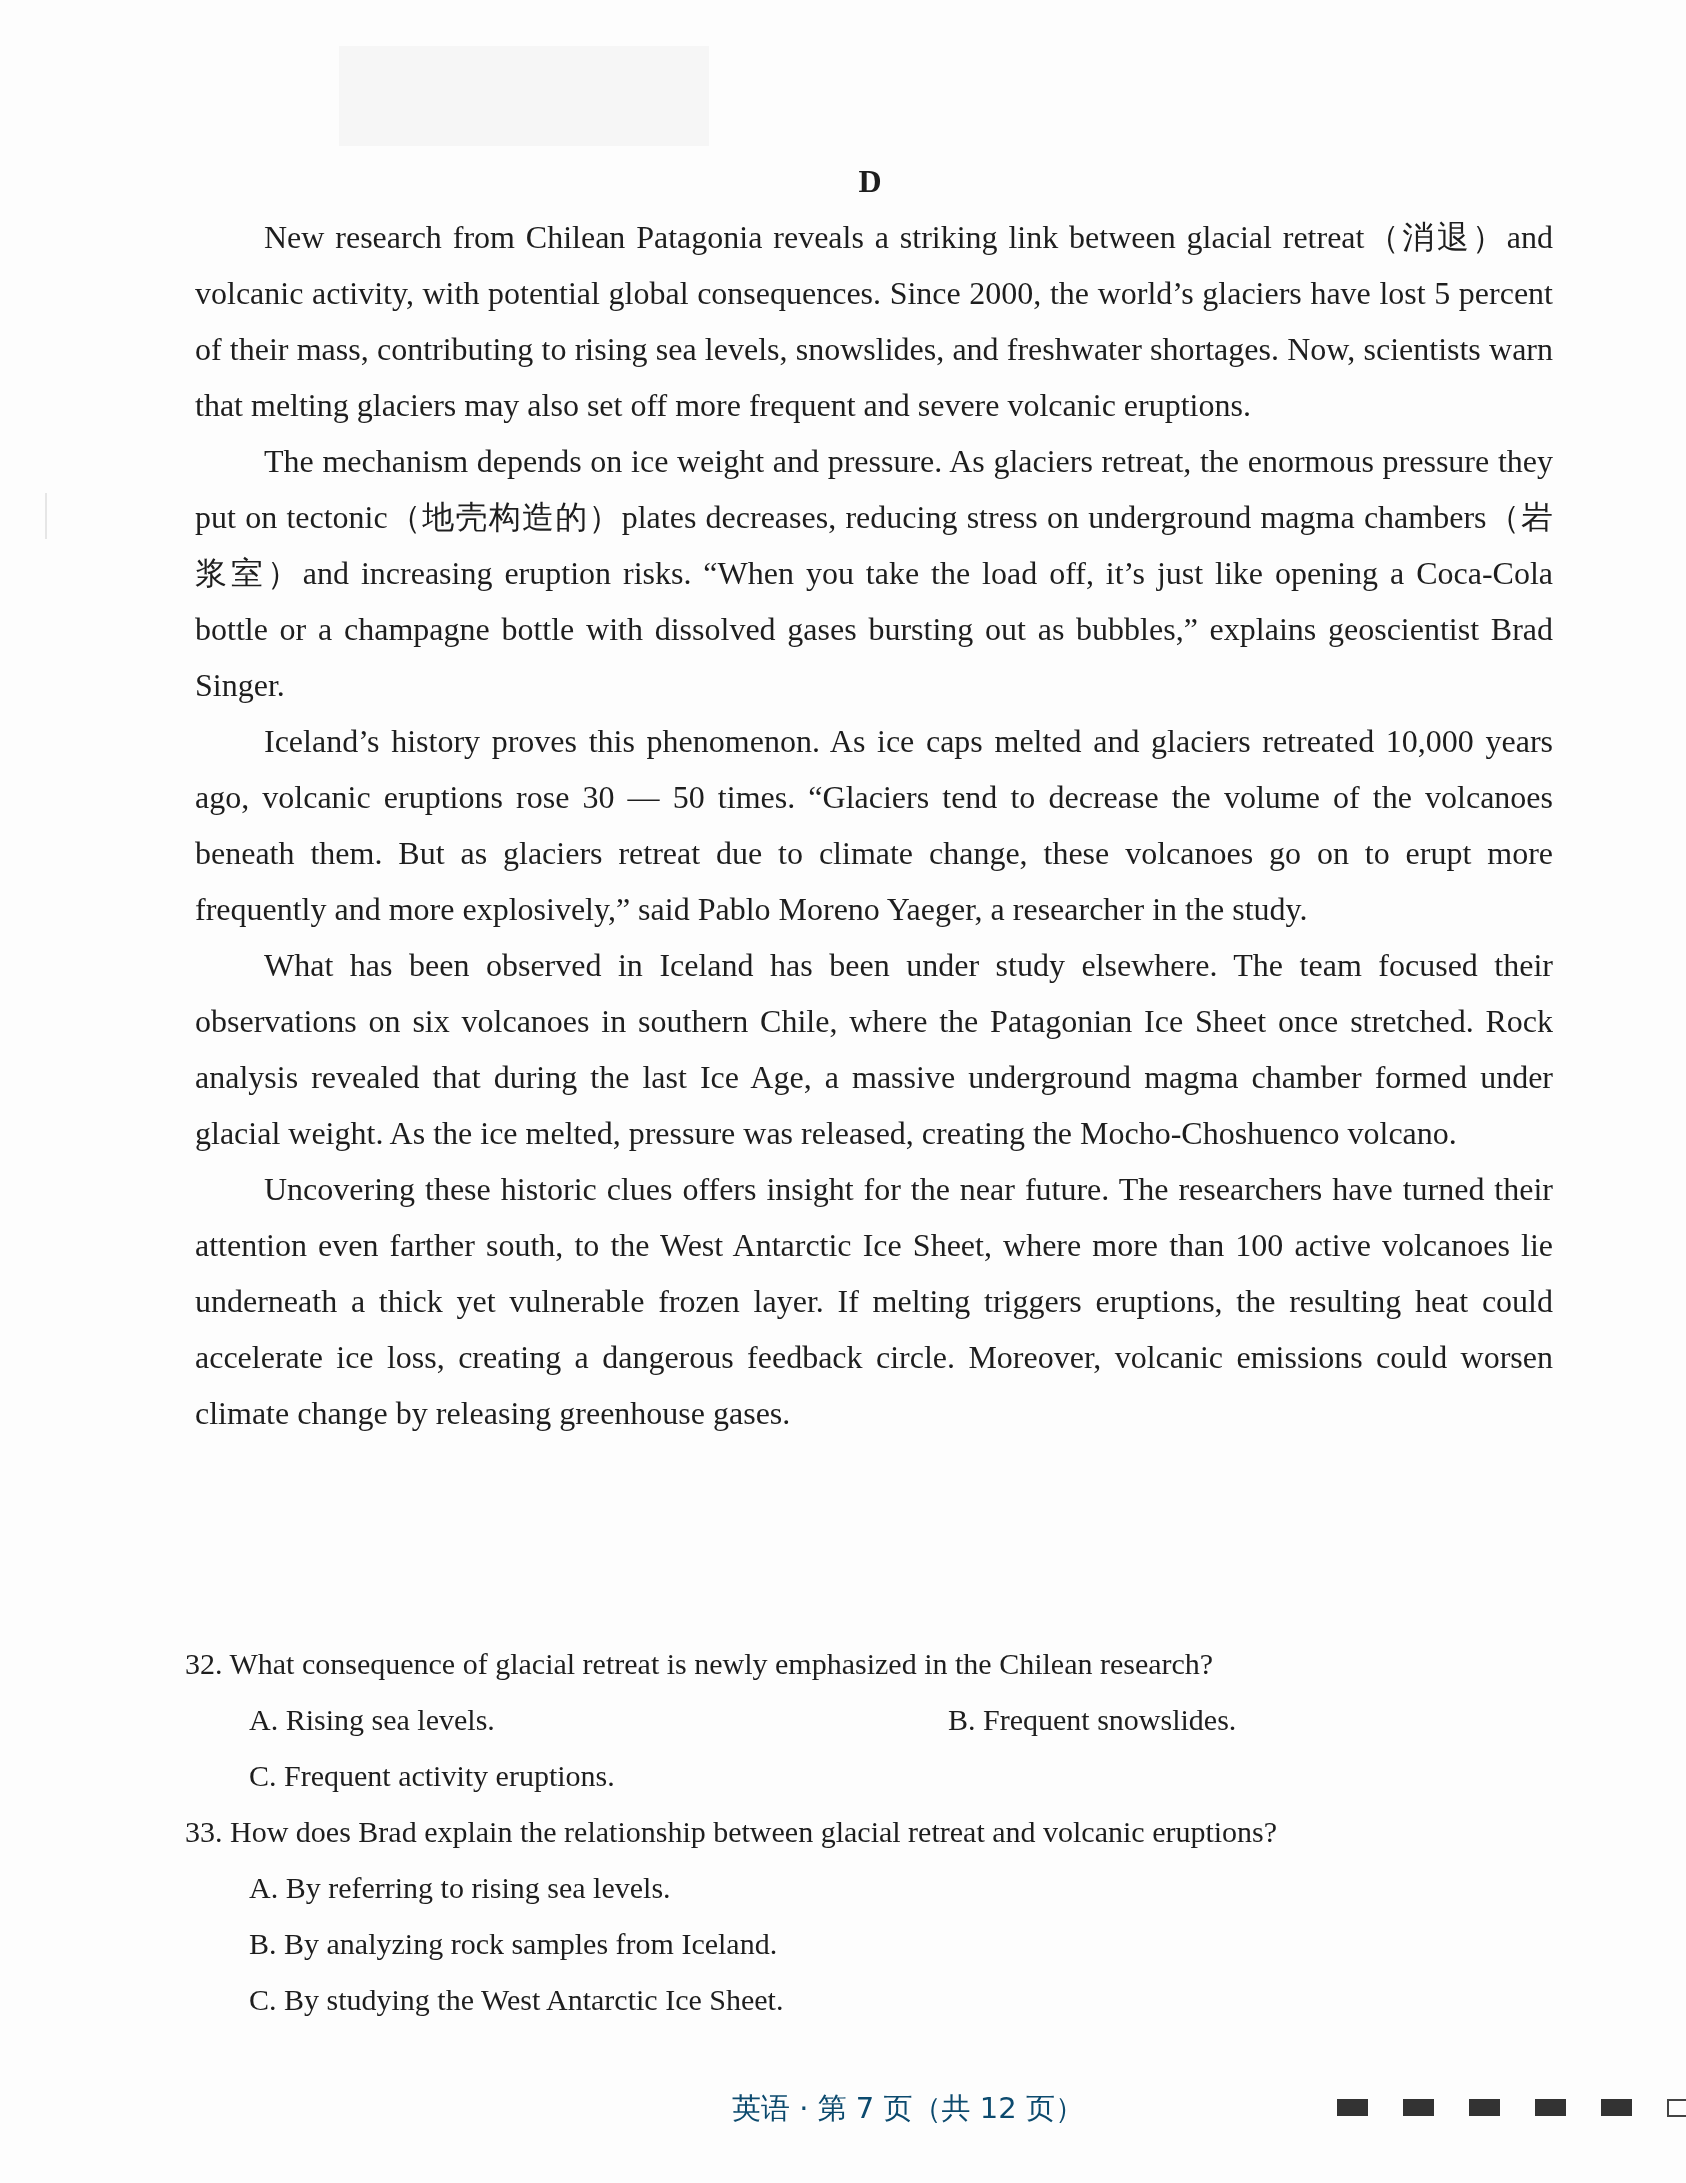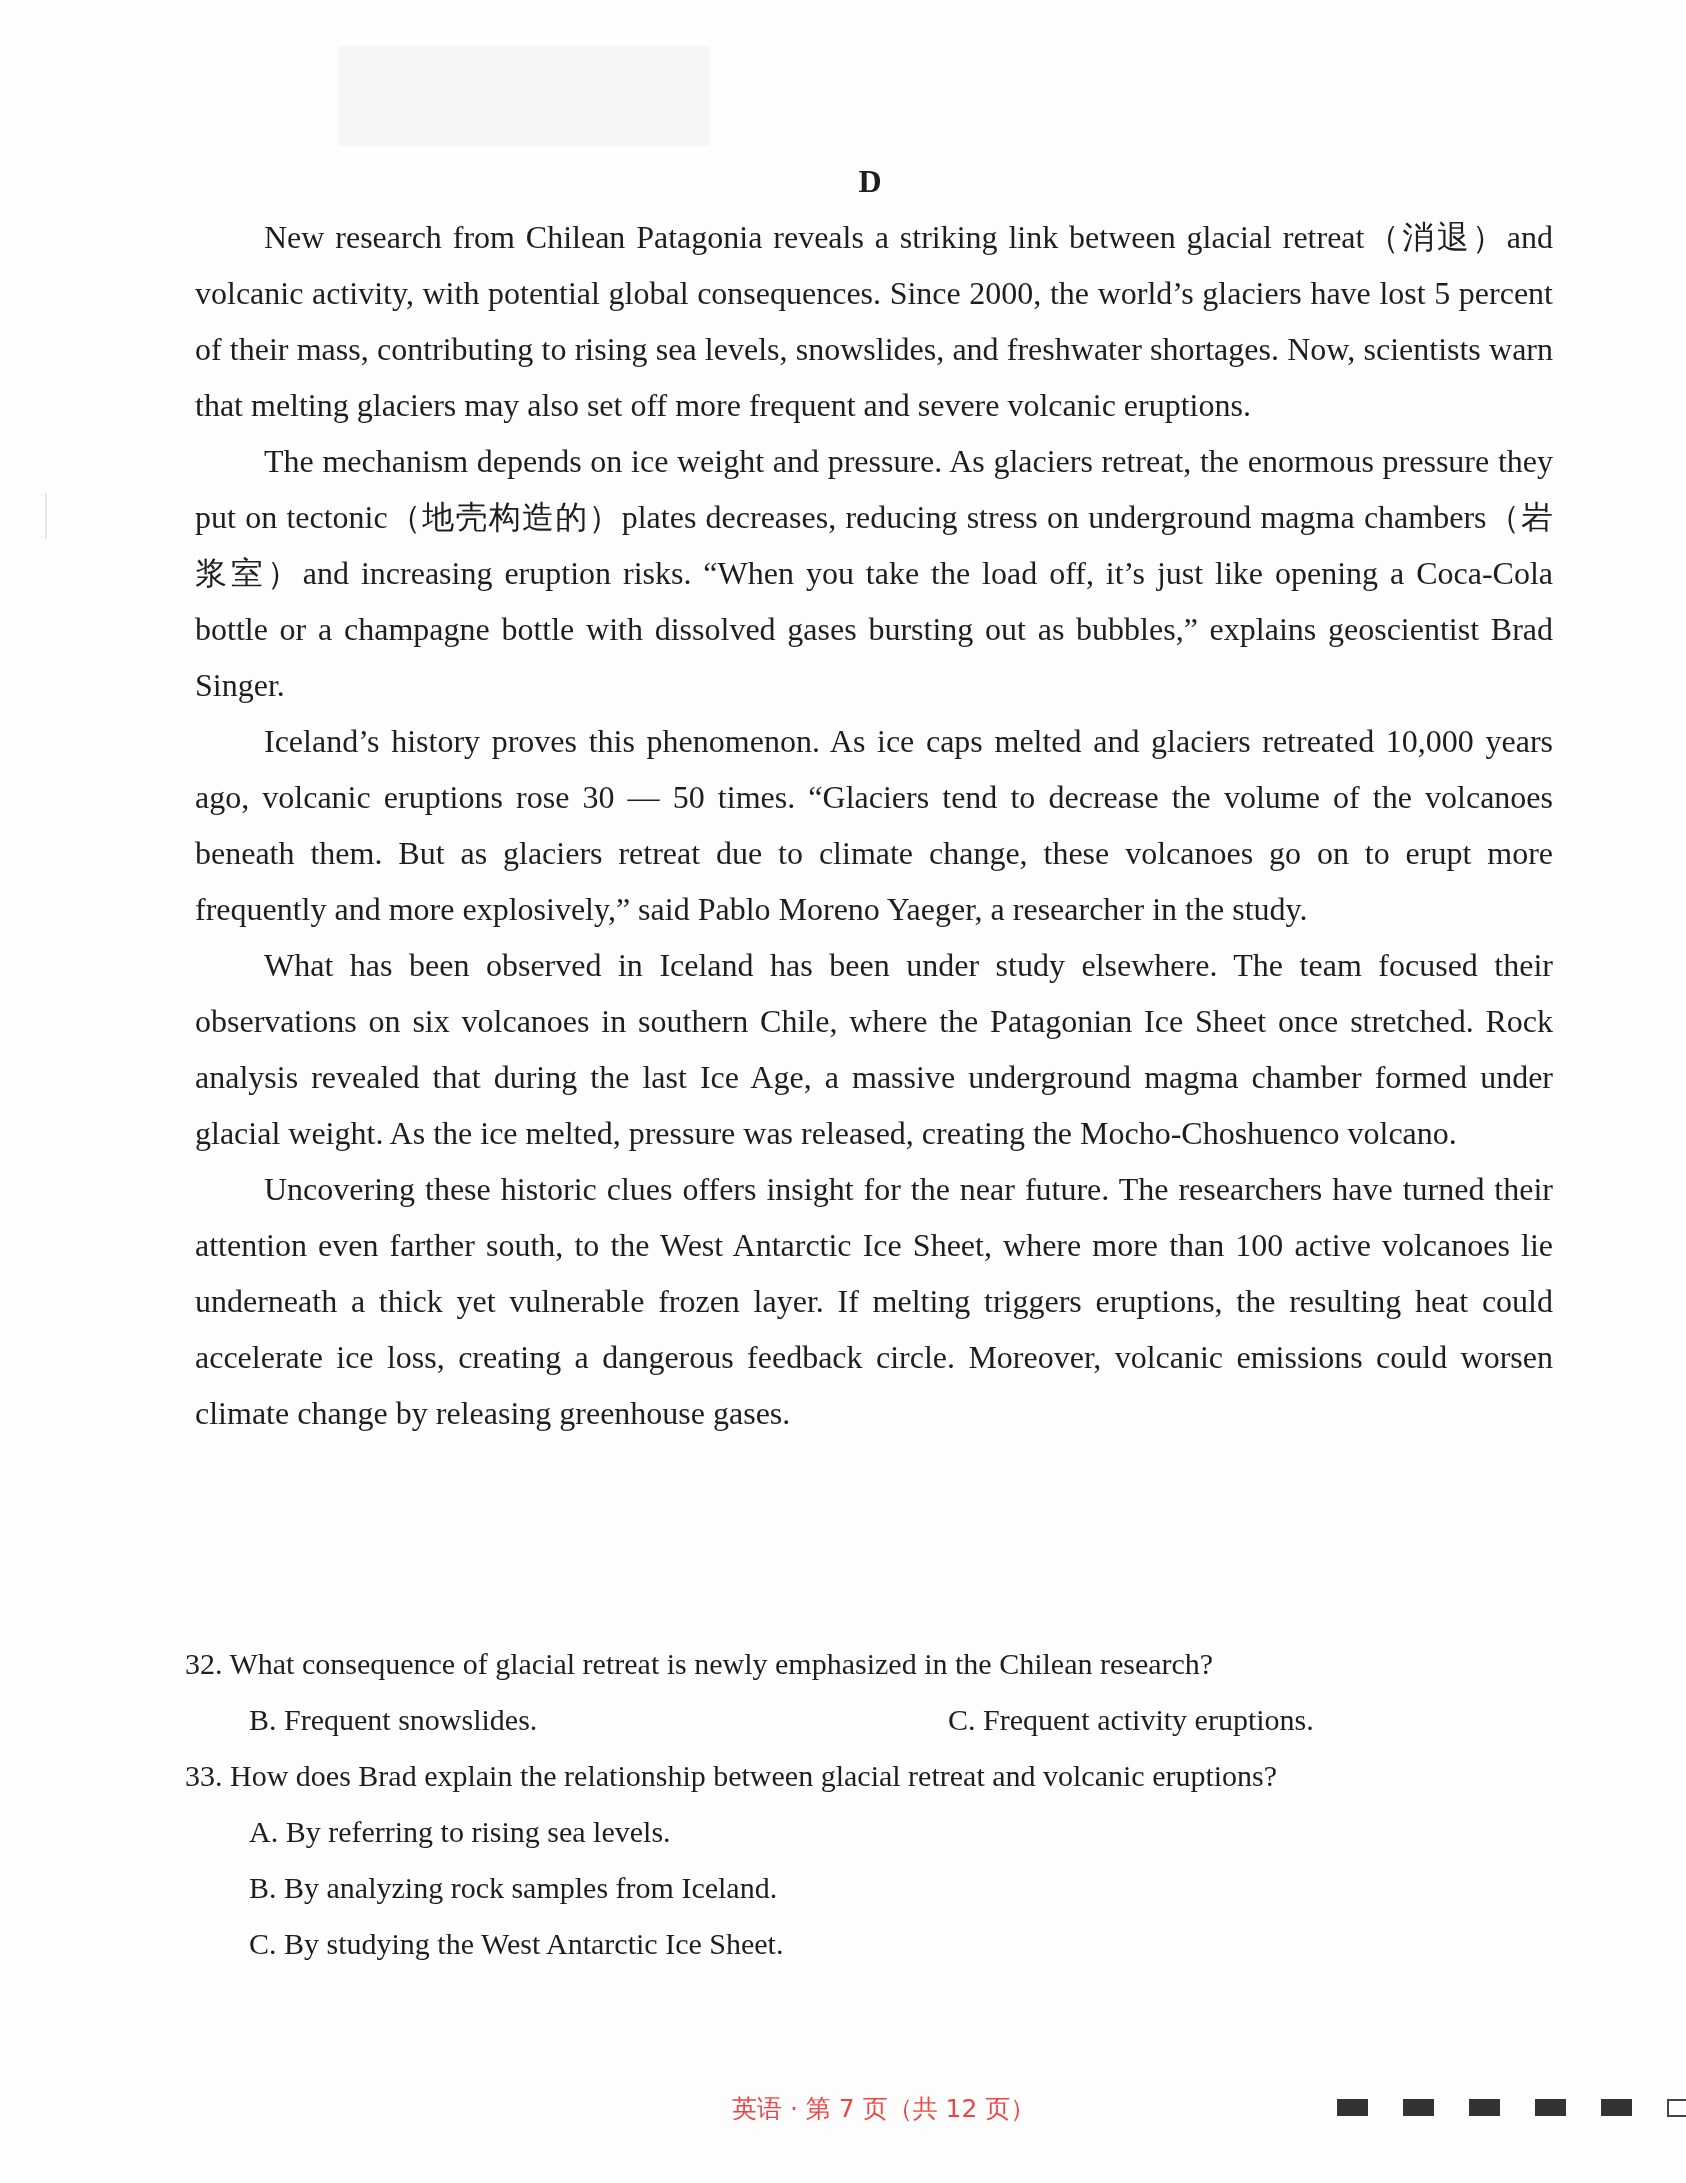--- a/index.html
+++ b/index.html
@@ -22,22 +22,22 @@
     font-size:30px; line-height:56px;
   }
   .q-stem { margin:0; }
   .opts-2col { display:grid; grid-template-columns:699px 1fr; padding-left:64px; }
   .opts-1col { padding-left:64px; }
   .opt { white-space:nowrap; }
   .footer {
     position:absolute; top:2089px; left:0; width:1687px; height:39px;
   }
   .footer-text {
-    position:absolute; left:732px; top:0; font-size:25px; line-height:39px;
-    font-family:"DejaVu Sans","Liberation Sans",sans-serif; color:#ef4444;
+    position:absolute; left:732px; top:0; font-size:29px; line-height:39px;
+    font-family:"DejaVu Sans","Liberation Sans",sans-serif; color:#0c4a6e;
   }
   .marks { position:absolute; left:1337px; top:10px; display:flex; gap:35px; }
   .mark { width:31px; height:17px; background:#333; }
   .mark.empty { background:transparent; border:2.3px solid #444; border-right:none; width:23px; height:14px; }
   .scan-shade { position:absolute; left:339px; top:46px; width:370px; height:100px; background:#f6f6f6; }
   .side-line { position:absolute; left:45px; top:493px; width:2.3px; height:46px; background:#e6e6e6; }
 </style>
 </head>
 <body>
 
@@ -51,20 +51,21 @@
   <p>The mechanism depends on ice weight and pressure. As glaciers retreat, the enormous pressure they put on tectonic（地壳构造的）plates decreases, reducing stress on underground magma chambers（岩浆室）and increasing eruption risks. “When you take the load off, it’s just like opening a Coca-Cola bottle or a champagne bottle with dissolved gases bursting out as bubbles,” explains geoscientist Brad Singer.</p>
   <p>Iceland’s history proves this phenomenon. As ice caps melted and glaciers retreated 10,000 years ago, volcanic eruptions rose 30 — 50 times. “Glaciers tend to decrease the volume of the volcanoes beneath them. But as glaciers retreat due to climate change, these volcanoes go on to erupt more frequently and more explosively,” said Pablo Moreno Yaeger, a researcher in the study.</p>
   <p>What has been observed in Iceland has been under study elsewhere. The team focused their observations on six volcanoes in southern Chile, where the Patagonian Ice Sheet once stretched. Rock analysis revealed that during the last Ice Age, a massive underground magma chamber formed under glacial weight. As the ice melted, pressure was released, creating the Mocho-Choshuenco volcano.</p>
   <p>Uncovering these historic clues offers insight for the near future. The researchers have turned their attention even farther south, to the West Antarctic Ice Sheet, where more than 100 active volcanoes lie underneath a thick yet vulnerable frozen layer. If melting triggers eruptions, the resulting heat could accelerate ice loss, creating a dangerous feedback circle. Moreover, volcanic emissions could worsen climate change by releasing greenhouse gases.</p>
 </div>
 
 <div class="questions">
   <div>
     <p class="q-stem">32. What consequence of glacial retreat is newly emphasized in the Chilean research?</p>
     <div class="opts-2col">
+      <span class="opt">A. Rising sea levels.</span>
       <span class="opt">B. Frequent snowslides.</span>
       <span class="opt">C. Frequent activity eruptions.</span>
     </div>
   </div>
   <div>
     <p class="q-stem">33. How does Brad explain the relationship between glacial retreat and volcanic eruptions?</p>
     <div class="opts-1col">
       <div class="opt">A. By referring to rising sea levels.</div>
       <div class="opt">B. By analyzing rock samples from Iceland.</div>
       <div class="opt">C. By studying the West Antarctic Ice Sheet.</div>

